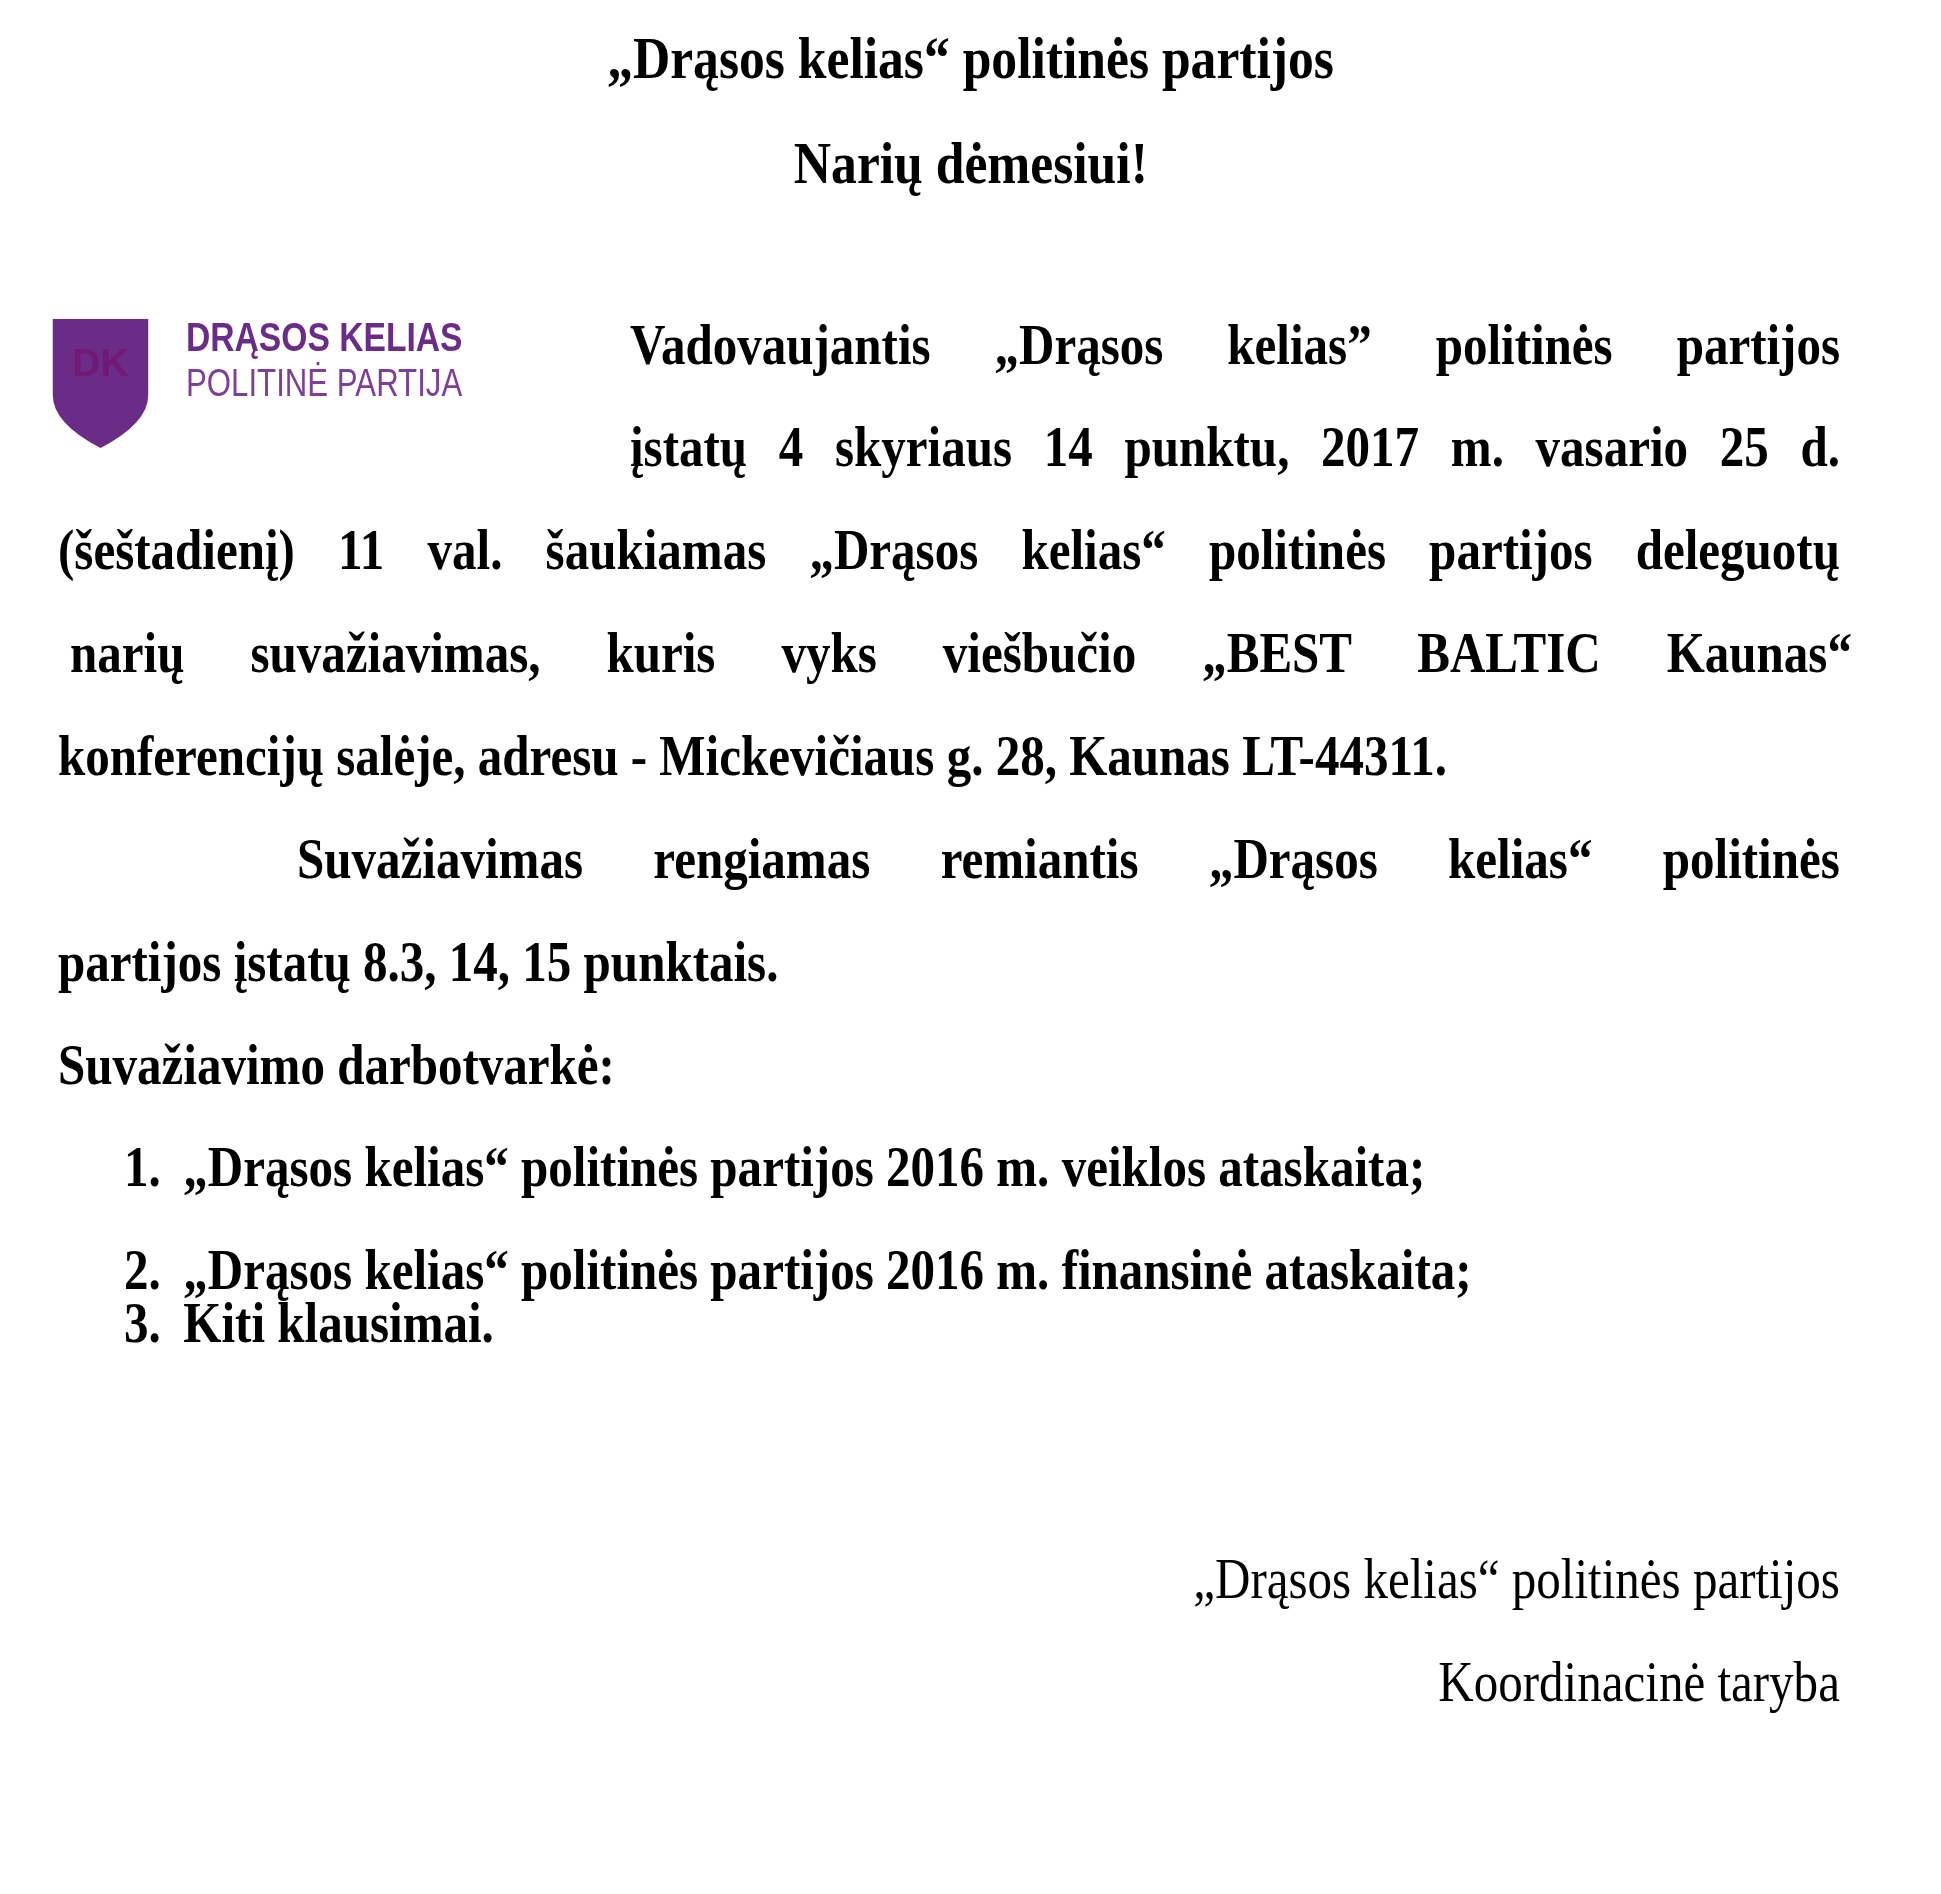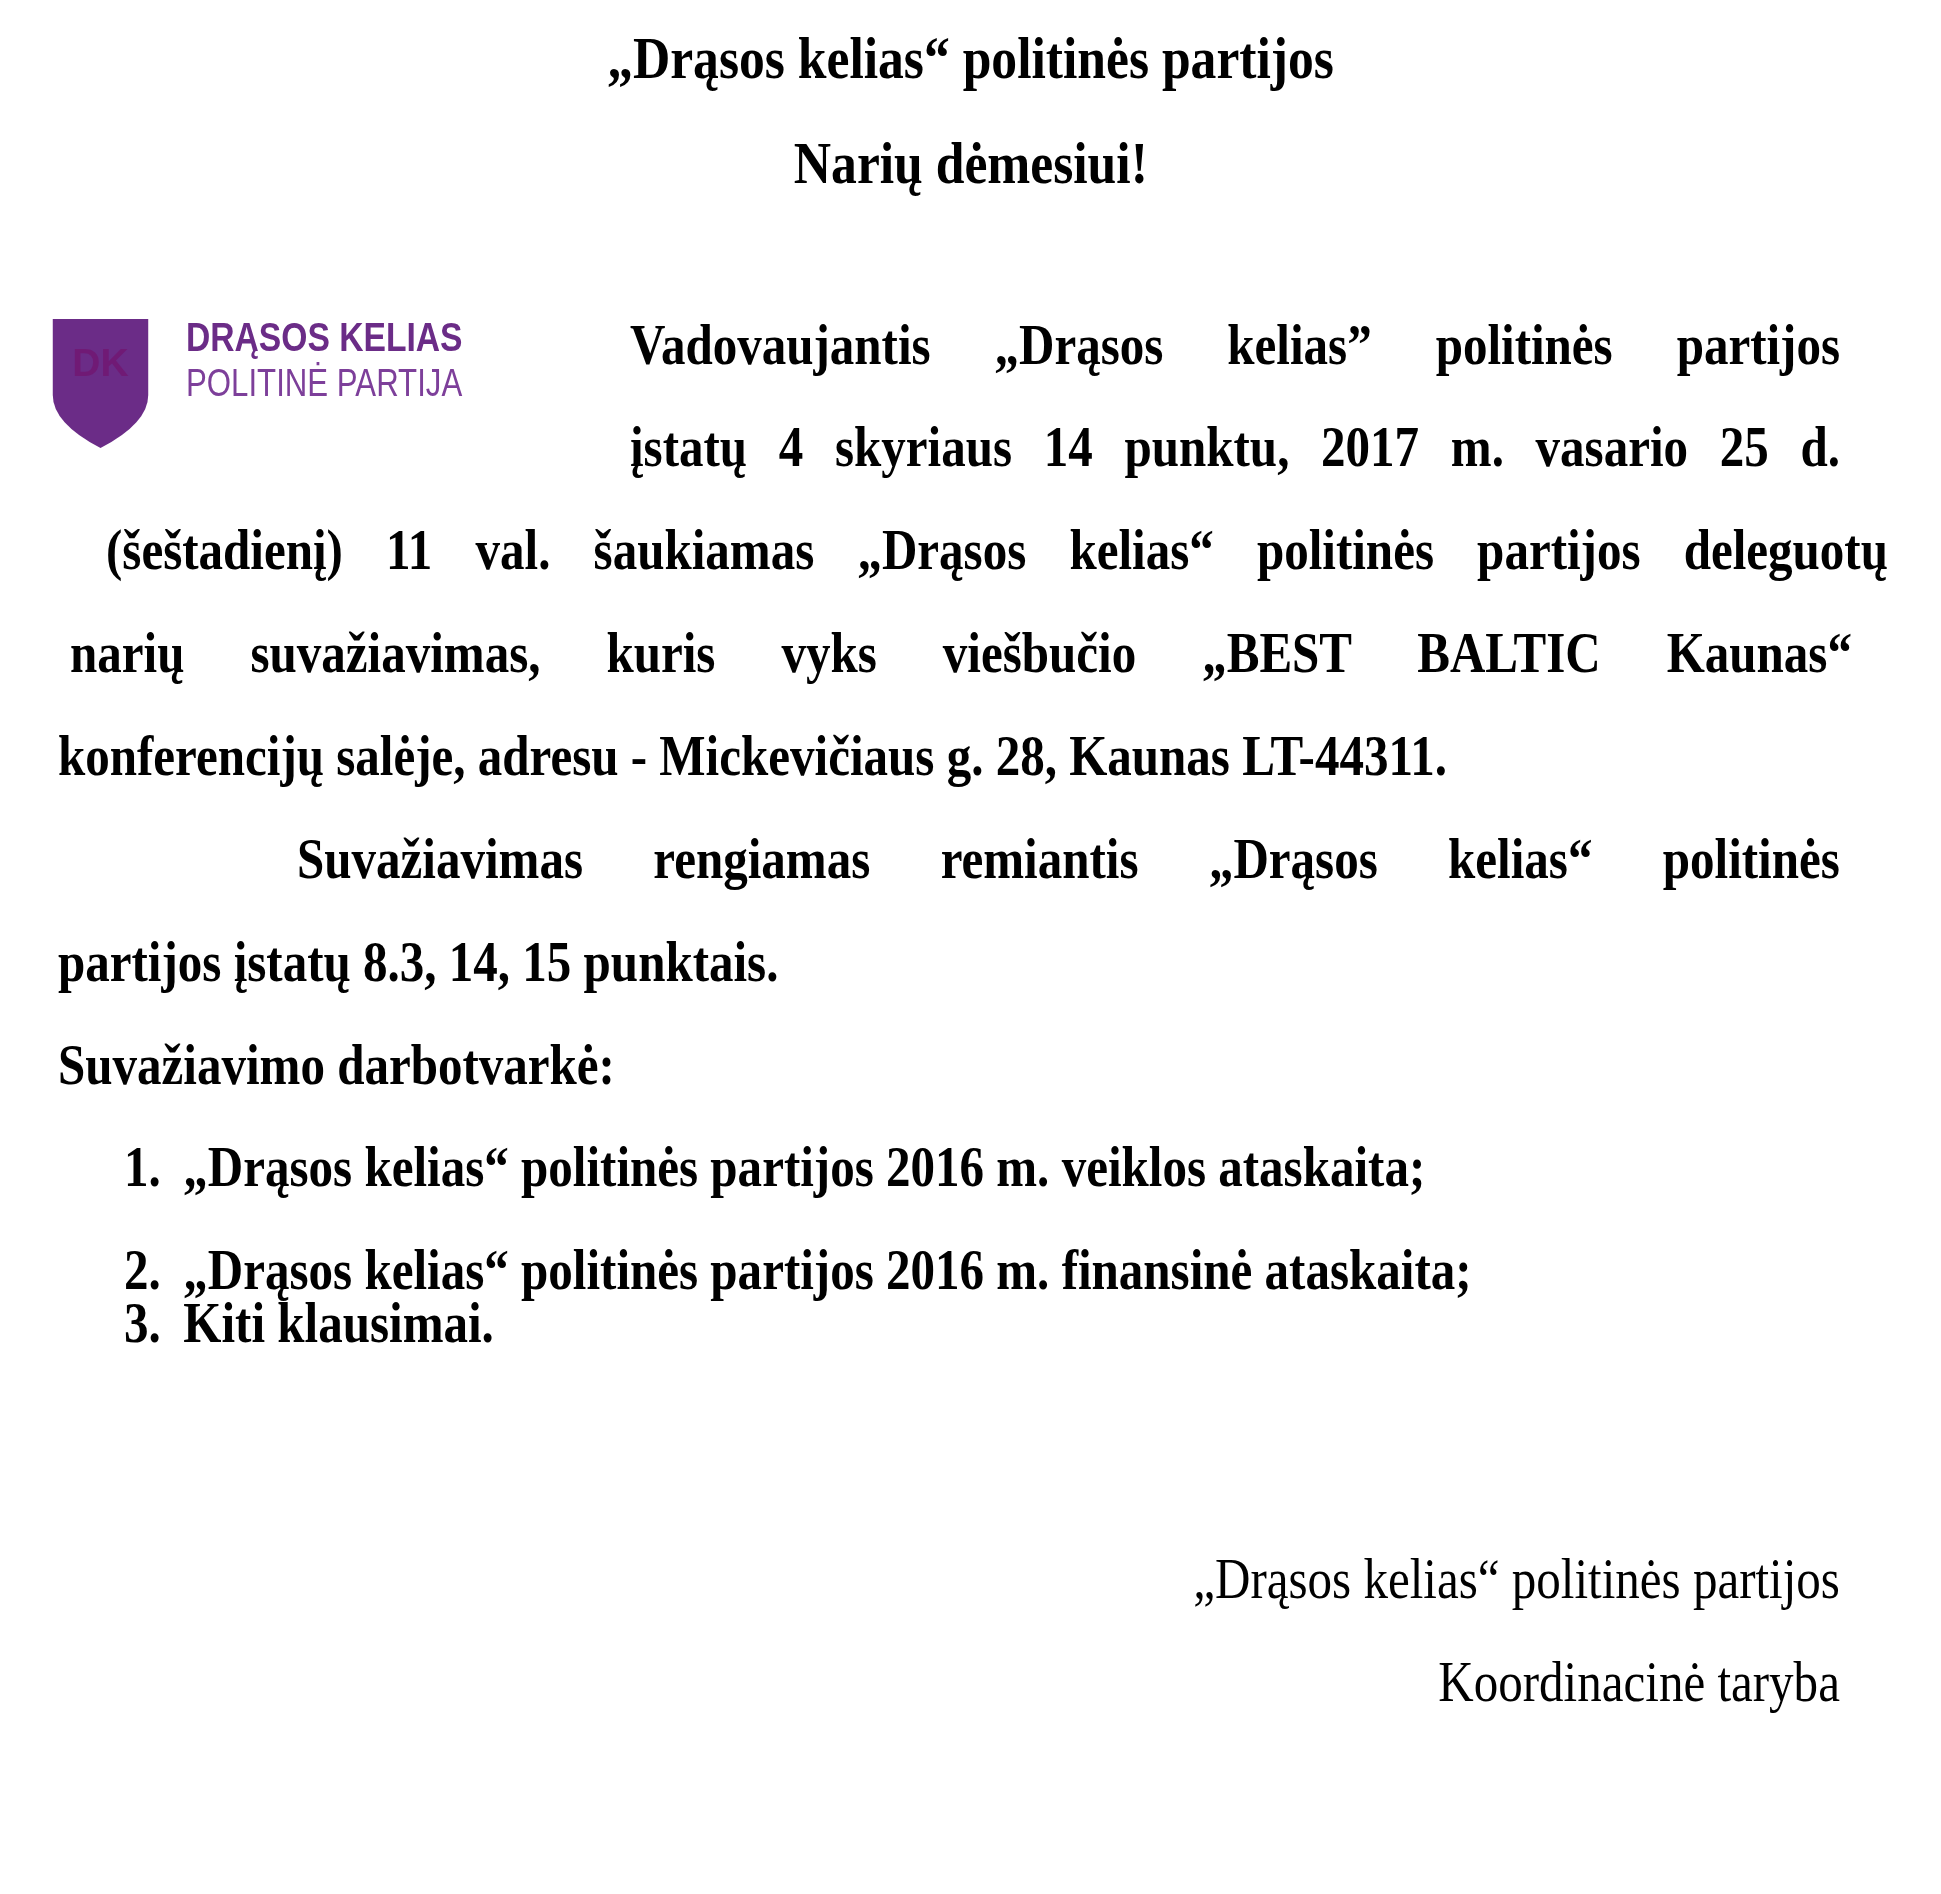--- a/index.html
+++ b/index.html
@@ -63,21 +63,21 @@
     </div>
   </div>
   <div class="just-wrap" style="left:630px; top:395px;">
     <div style="width:1210px;">
       <span class="scaled" style="width:1407px; display:block;">
           <span style="display:block; text-align:justify; text-align-last:justify;">įstatų 4 skyriaus 14 punktu, 2017 m. vasario 25 d.</span>
         </span>
     </div>
   </div>
   <div class="just-wrap" style="left:58px; top:498px;">
-    <div style="width:1782px;margin-left:48px;">
+    <div style="width:1782px;">
       <span class="scaled" style="width:2072px; display:block;">
           <span style="display:block; text-align:justify; text-align-last:justify;">(šeštadienį) 11 val. šaukiamas „Drąsos kelias“ politinės partijos deleguotų</span>
         </span>
     </div>
   </div>
   <div class="just-wrap" style="left:58px; top:601px;margin-left:12px;">
     <div style="width:1782px;">
       <span class="scaled" style="width:2072px; display:block;">
           <span style="display:block; text-align:justify; text-align-last:justify;">narių suvažiavimas, kuris vyks viešbučio „BEST BALTIC Kaunas“</span>
         </span>

